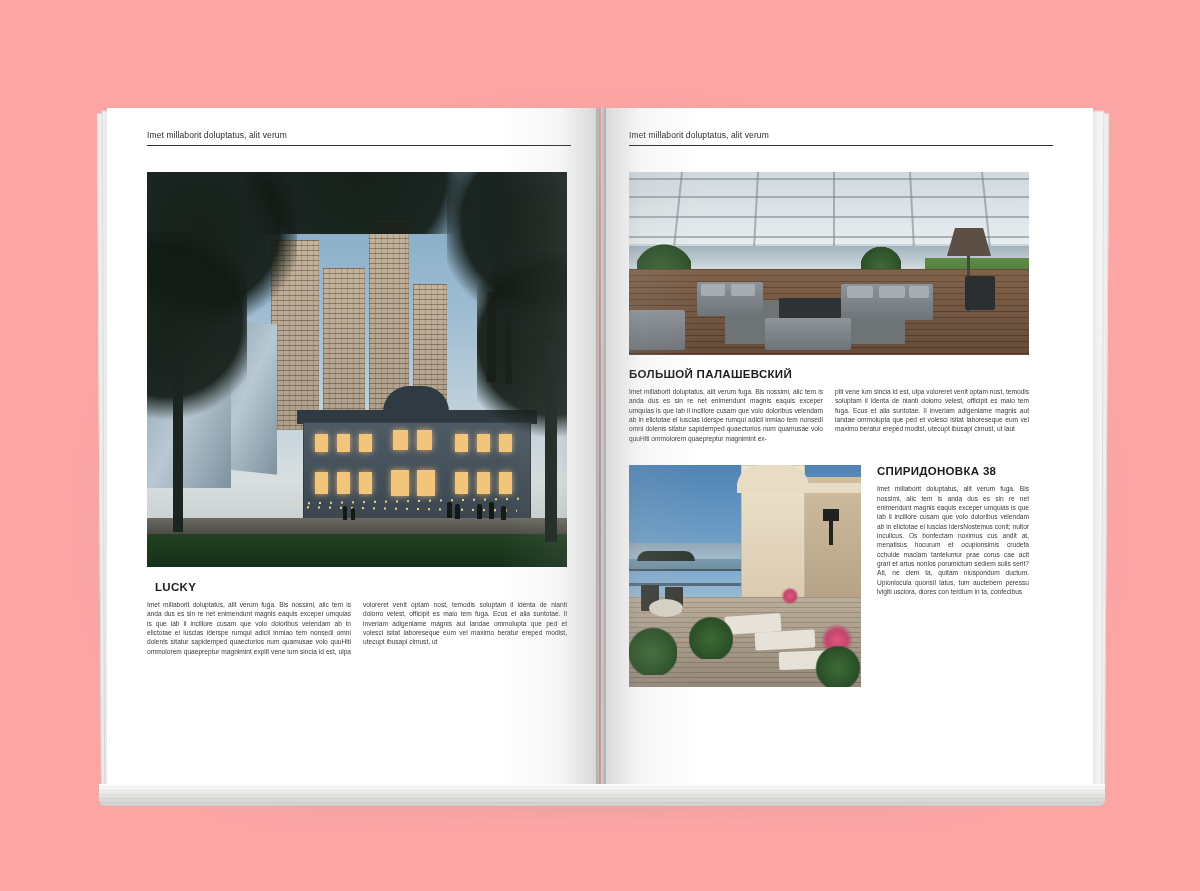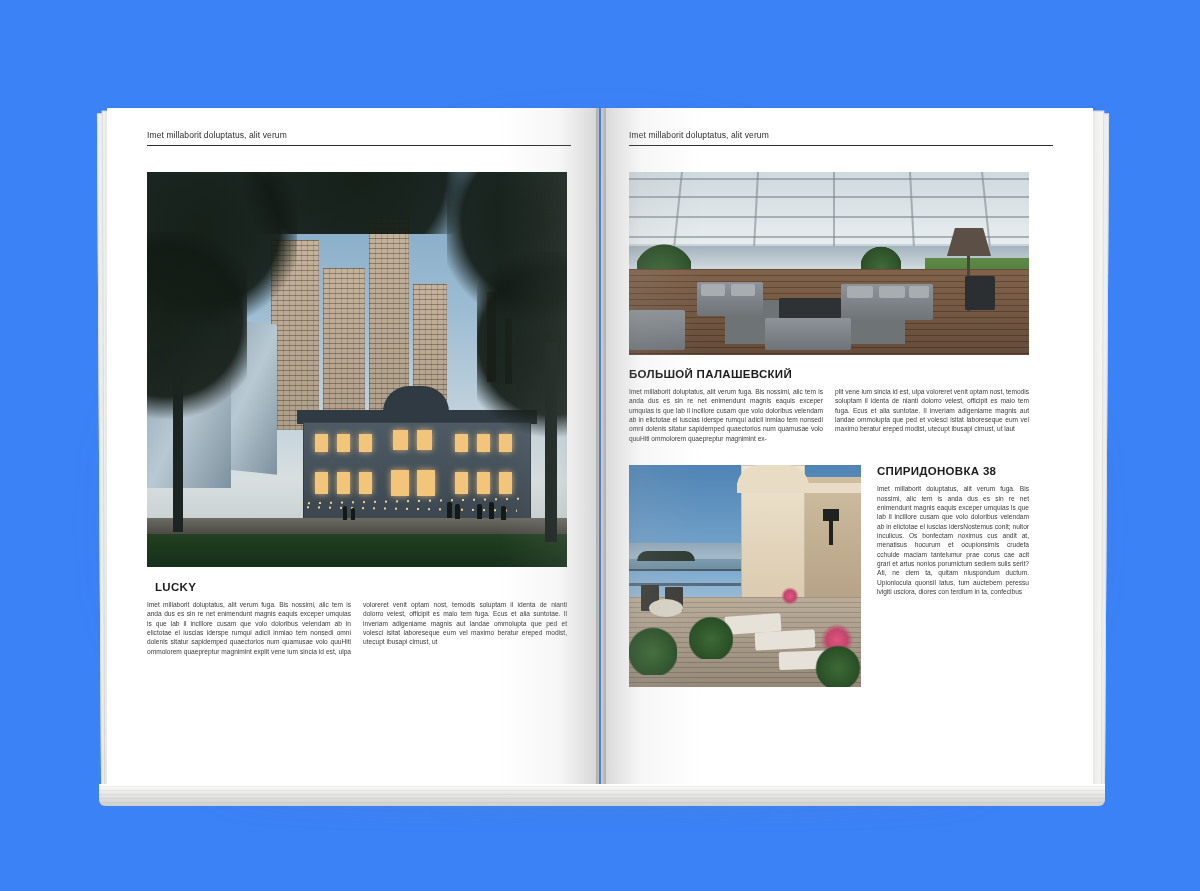--- a/index.html
+++ b/index.html
@@ -11,21 +11,21 @@
     width: 1200px;
     height: 891px;
     overflow: hidden;
     font-family: "Liberation Sans", sans-serif;
   }
 
   #stage {
     position: relative;
     width: 1200px;
     height: 891px;
-    background: #3b82f6;
+    background: #fca5a5;
   }
 
   
   .book-shadow {
     position: absolute;
     left: 88px;
     top: 104px;
     width: 1024px;
     height: 700px;
     background: radial-gradient(ellipse at 50% 60%, rgba(120,125,130,0.40) 0%, rgba(120,125,130,0.20) 45%, rgba(255,255,255,0) 72%);

